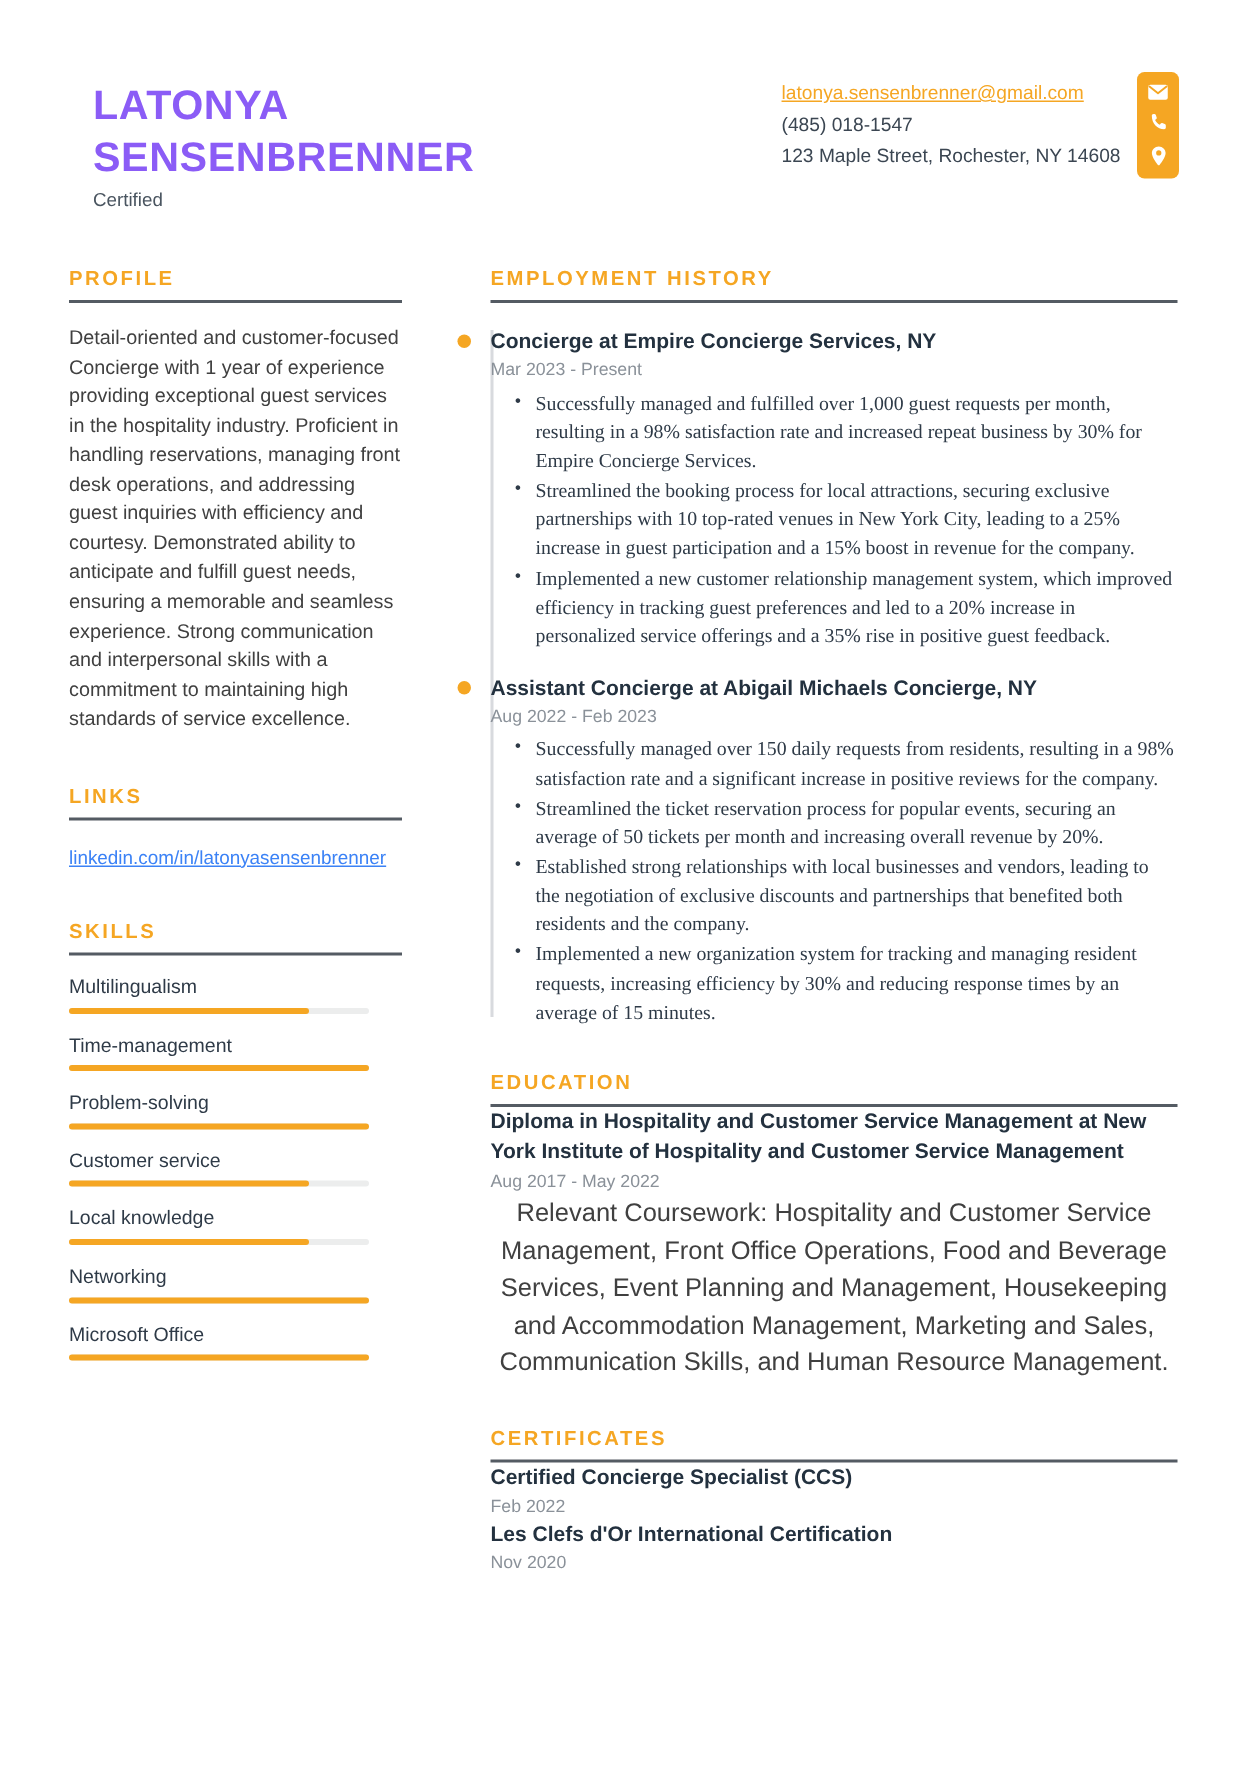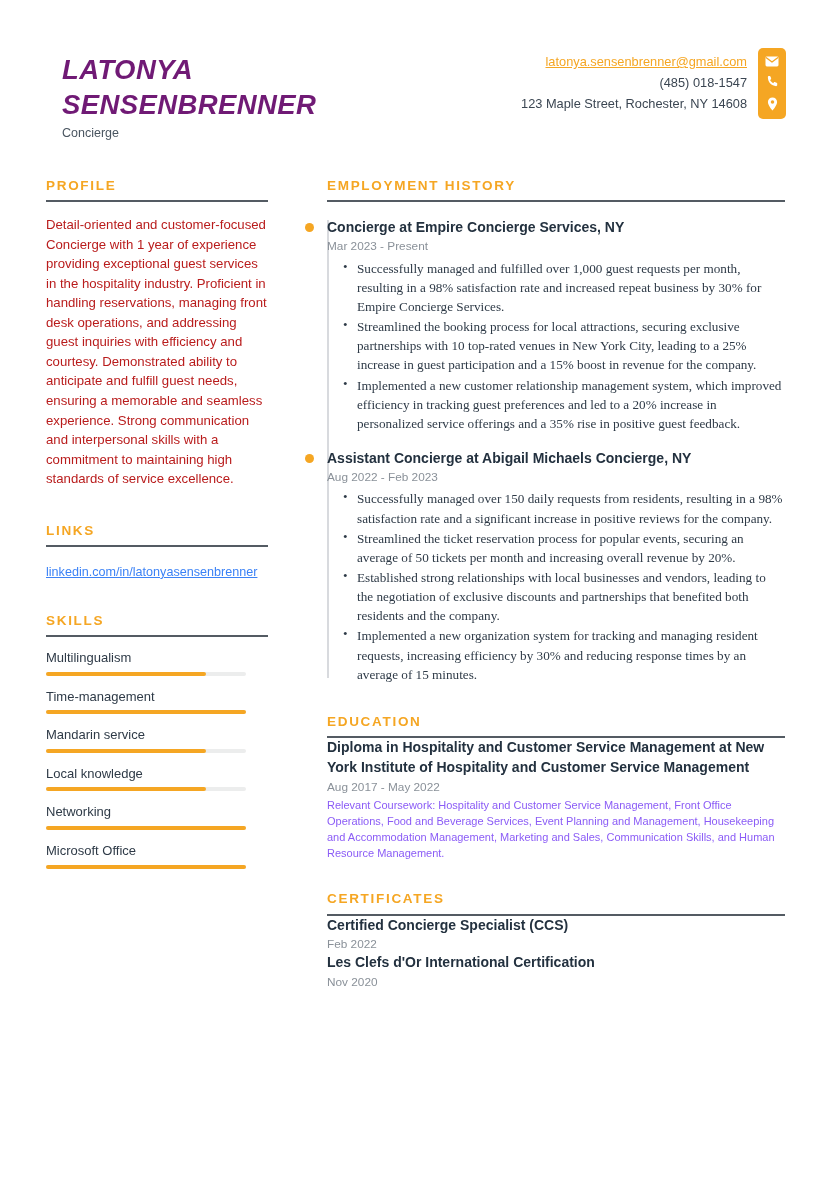--- a/index.html
+++ b/index.html
@@ -28,39 +28,38 @@
     padding: 48px 0 0 0;
     height: 120px;
   }
   .name-block {
     position: absolute;
     left: 62px;
     top: 52px;
     width: 400px;
   }
   .name-line {
-    color: #701a75;
+    color: #8b5cf6;
     font-size: 27.5px;
     font-weight: bold;
     letter-spacing: 0.4px;
     line-height: 1.28;
     text-transform: uppercase;
-    font-style: italic;
   }
   .job-title {
     margin-top: 3px;
     font-size: 12.5px;
     color: #4a5560;
     line-height: 1.3;
   }
   .contact-block {
     position: absolute;
     right: 86px;
     top: 52px;
-    text-align: right;
+    text-align: left;
     font-size: 12.8px;
     line-height: 1.63;
     color: #3b4652;
   }
   .contact-email {
     color: #F5A623;
     text-decoration: underline;
     display: block;
     cursor: pointer;
   }
@@ -115,21 +114,21 @@
     border-top: 2px solid #545b63;
     margin: 6px 0 0 0;
     height: 0;
   }
   .left-col .sec-rule { width: 222px; }
   .right-col .sec-rule { width: 458px; }
 
   .profile-text {
     font-size: 13.2px;
     line-height: 1.48;
-    color: #b91c1c;
+    color: #404040;
     margin-top: 13px;
   }
 
   .link-item {
     display: block;
     margin-top: 18px;
     color: #3b82f6;
     font-size: 12.6px;
     text-decoration: underline;
     cursor: pointer;
@@ -229,36 +228,37 @@
     color: #23313f;
     line-height: 1.42;
   }
   .entry-date {
     font-size: 11.8px;
     color: #8a9199;
     margin-top: 2px;
     line-height: 1.3;
   }
   .entry-desc {
-    font-size: 11px;
+    font-size: 17px;
     line-height: 1.46;
-    color: #8b5cf6;
+    color: #404040;
     margin-top: 2px;
+    text-align: center;
   }
 </style>
 </head>
 <body>
 
 <div class="page">
 
   <div class="header">
     <div class="name-block">
       <div class="name-line">LATONYA</div>
       <div class="name-line">SENSENBRENNER</div>
-      <div class="job-title">Concierge</div>
+      <div class="job-title">Certified</div>
     </div>
 
     <div class="contact-block">
       <a class="contact-email" href="#">latonya.sensenbrenner@gmail.com</a>
       <span class="contact-line">(485) 018-1547</span>
       <span class="contact-line">123 Maple Street, Rochester, NY 14608</span>
     </div>
 
     <div class="icon-bar">
       <span>
@@ -307,21 +307,27 @@
             <div class="skill-fill" style="width: 80%;"></div>
           </div>
         </div>
         <div class="skill-row">
           <div class="skill-name">Time-management</div>
           <div class="skill-track">
             <div class="skill-fill" style="width: 100%;"></div>
           </div>
         </div>
         <div class="skill-row">
-          <div class="skill-name">Mandarin service</div>
+          <div class="skill-name">Problem-solving</div>
+          <div class="skill-track">
+            <div class="skill-fill" style="width: 100%;"></div>
+          </div>
+        </div>
+        <div class="skill-row">
+          <div class="skill-name">Customer service</div>
           <div class="skill-track">
             <div class="skill-fill" style="width: 80%;"></div>
           </div>
         </div>
         <div class="skill-row">
           <div class="skill-name">Local knowledge</div>
           <div class="skill-track">
             <div class="skill-fill" style="width: 80%;"></div>
           </div>
         </div>

